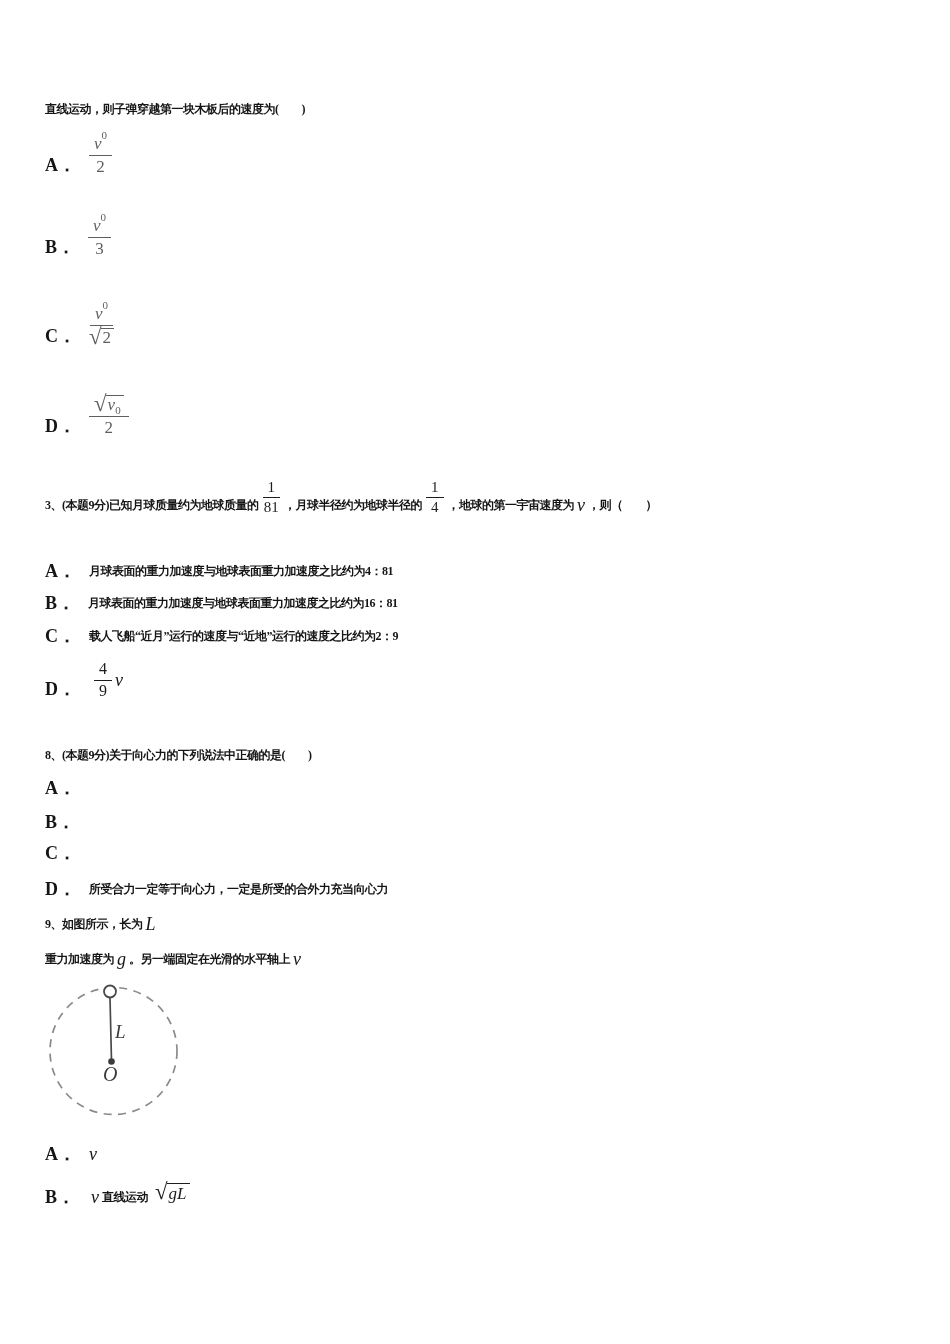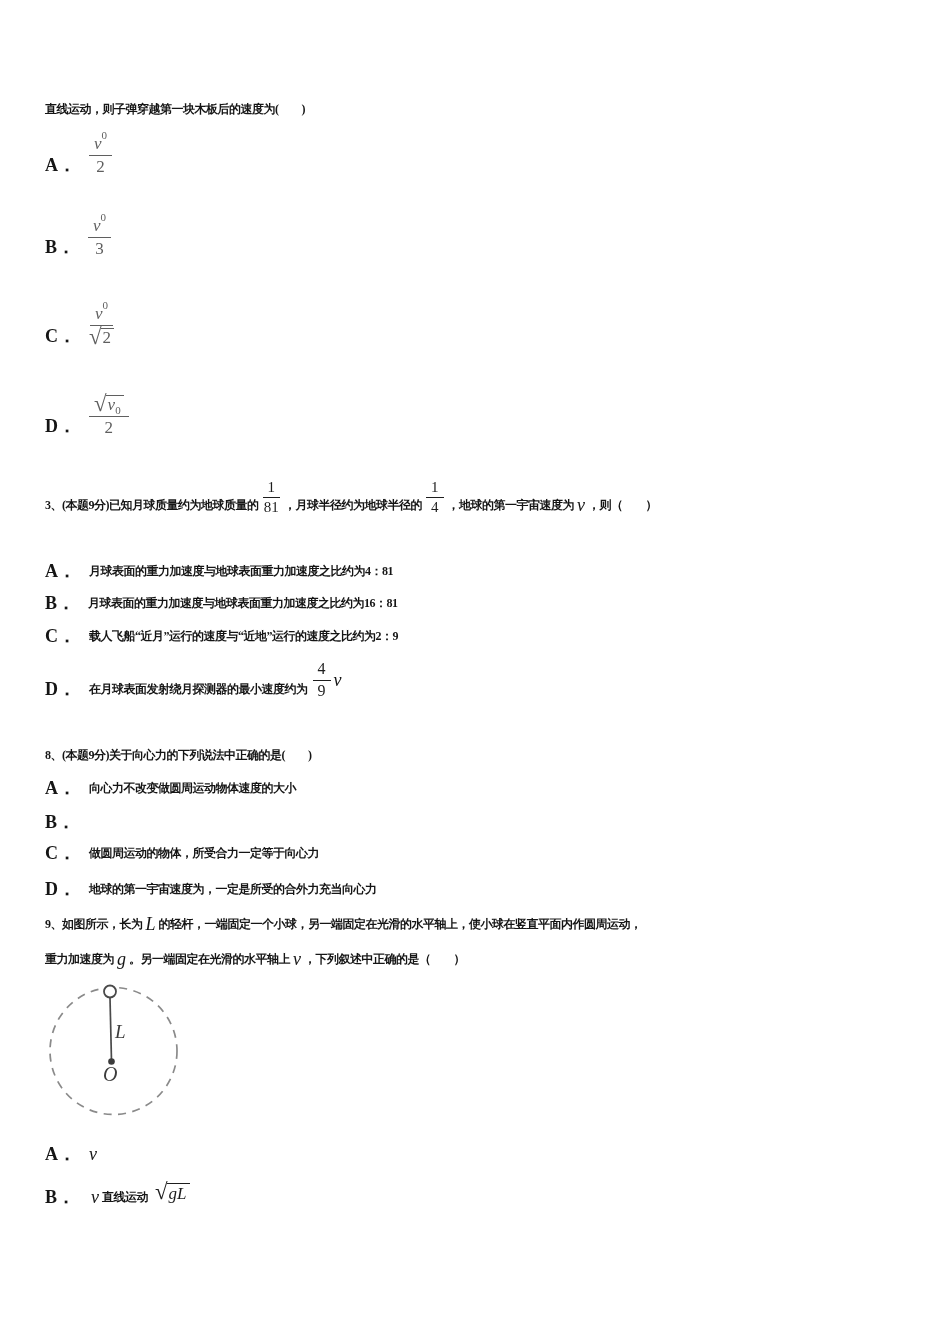--- a/index.html
+++ b/index.html
@@ -128,58 +128,53 @@
 <div class="row" style="top:592px">
   <span class="lbl">B．</span>
   <span class="cn">月球表面的重力加速度与地球表面重力加速度之比约为16：81</span>
 </div>
 <div class="row" style="top:625px">
   <span class="lbl">C．</span>
   <span class="cn">载人飞船“近月”运行的速度与“近地”运行的速度之比约为2：9</span>
 </div>
 <div class="row bottom" style="top:661px; height:39px">
   <span class="lbl">D．</span>
-  <span class="cn">在月球表面发射绕月探测器的最小速度约为</span>
   <span class="frac dfrac">
     <span class="fnum">4</span>
     <span class="fden">9</span>
   </span>
   <span class="mvar raised">v</span>
 </div>
 
 <div class="row" style="top:744px">
   <span class="cn">8、(本题9分)关于向心力的下列说法中正确的是(　　)</span>
 </div>
 <div class="row" style="top:777px">
   <span class="lbl">A．</span>
-  <span class="cn">向心力不改变做圆周运动物体速度的大小</span>
 </div>
 <div class="row" style="top:811px">
   <span class="lbl">B．</span>
 </div>
 <div class="row" style="top:842px">
   <span class="lbl">C．</span>
-  <span class="cn">做圆周运动的物体，所受合力一定等于向心力</span>
 </div>
 <div class="row" style="top:878px">
   <span class="lbl">D．</span>
-  <span class="cn">地球的第一宇宙速度为，一定是所受的合外力充当向心力</span>
+  <span class="cn">所受合力一定等于向心力，一定是所受的合外力充当向心力</span>
 </div>
 
 <div class="row" style="top:913px">
   <span class="cn">9、如图所示，长为</span>
   <span class="mvar">L</span>
-  <span class="cn">的轻杆，一端固定一个小球，另一端固定在光滑的水平轴上，使小球在竖直平面内作圆周运动，</span>
 </div>
 <div class="row" style="top:948px">
   <span class="cn">重力加速度为</span>
   <span class="mvar">g</span>
   <span class="cn">。另一端固定在光滑的水平轴上</span>
   <span class="mvar">v</span>
-  <span class="cn">，下列叙述中正确的是（　　）</span>
 </div>
 
 <svg width="150" height="148" style="position:absolute; left:40px; top:980px">
   <circle cx="73.5" cy="71" r="63.5" fill="none" stroke="#8a8a8a" stroke-width="1.7" stroke-dasharray="8 6.5"></circle>
   <line x1="70" y1="18" x2="71.5" y2="81" stroke="#4a4a4a" stroke-width="1.7"></line>
   <circle cx="70" cy="11.5" r="6" fill="#ffffff" stroke="#4a4a4a" stroke-width="1.8"></circle>
   <circle cx="71.5" cy="81.5" r="3.3" fill="#3c3c3c"></circle>
   <text x="75" y="58" font-size="19" font-style="italic" fill="#3c3c3c">L</text>
   <text x="63" y="101" font-size="20" font-style="italic" fill="#3c3c3c">O</text>
 </svg>

